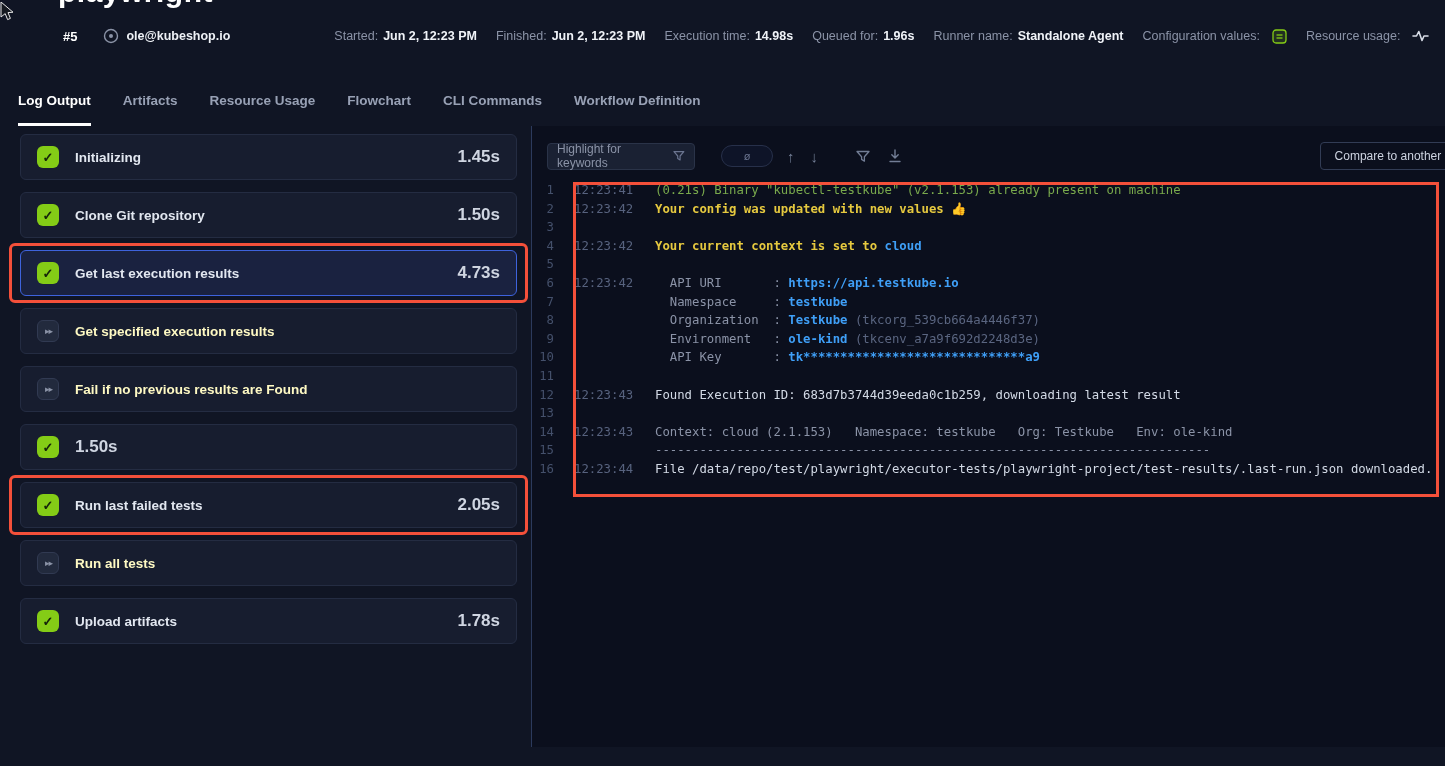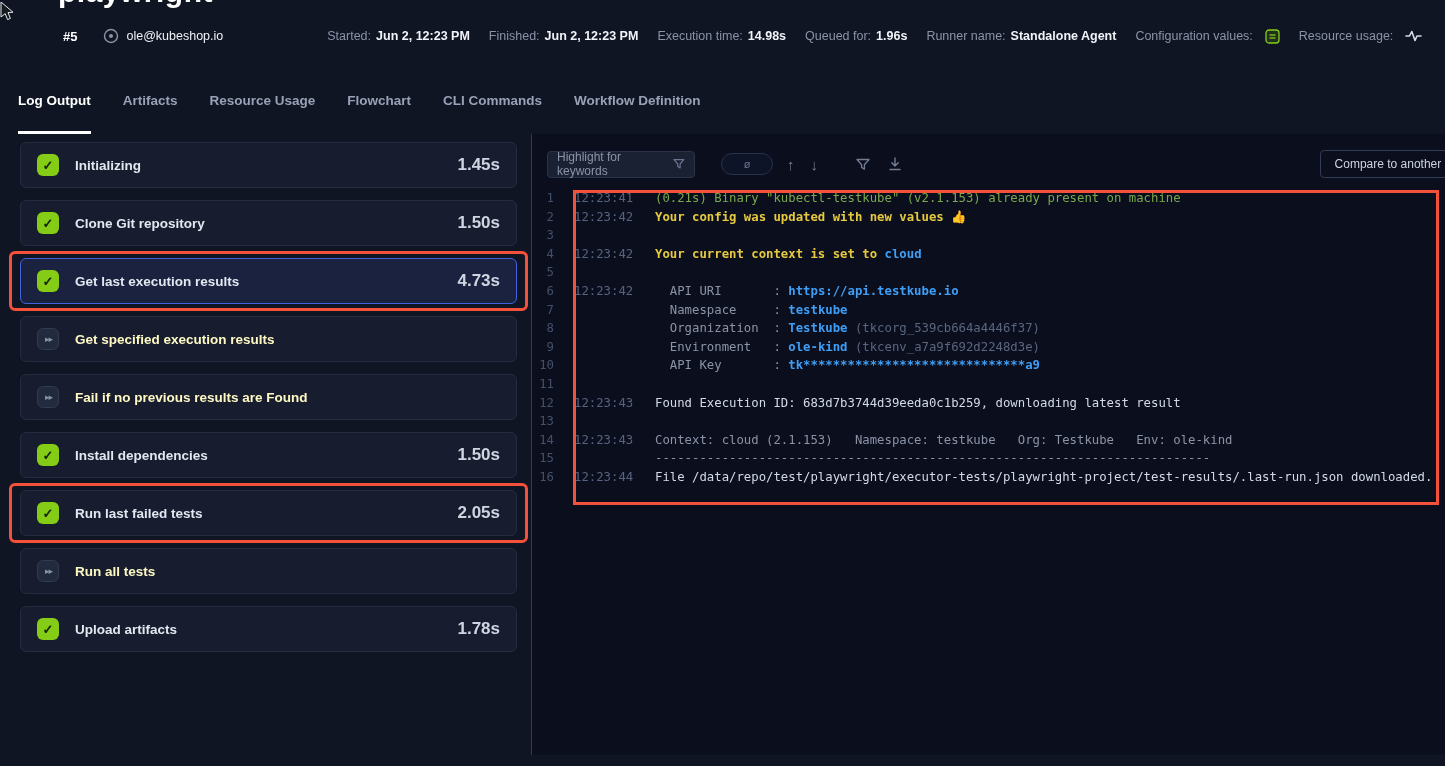--- a/index.html
+++ b/index.html
@@ -18,32 +18,32 @@
   }
   .cursor-icon{position:absolute;left:0;top:2px;z-index:60;pointer-events:none}
 
   
   .exec-header{
     display:flex;align-items:center;
     padding:27px 0 0 63px;
     font-size:12.5px;height:45px;white-space:nowrap;
   }
   .exec-num{font-weight:700;color:#fff;font-size:13px;margin-right:26px}
-  .user{display:flex;align-items:center;gap:7px;color:#eef1f6;font-weight:400;margin-right:104px}
+  .user{display:flex;align-items:center;gap:7px;color:#eef1f6;font-weight:700;margin-right:104px}
   .meta-wrap{display:flex;align-items:center;gap:19px}
   .meta-item{display:flex;align-items:center}
   .meta-label{color:#8b93a7;margin-right:5px}
   .meta-value{color:#f0f3f8;font-weight:700}
   .icon-meta{display:flex;align-items:center;gap:7px}
   .config-badge{display:inline-flex}
   .wave-icon{display:inline-flex}
 
   
   .tabs{display:flex;gap:32px;padding:48px 0 0 18px;font-size:13.5px;font-weight:700}
-  .tab{color:#98a1b5;line-height:16px;padding-bottom:22px;cursor:pointer;border-bottom:3px solid transparent}
+  .tab{color:#98a1b5;line-height:16px;padding-bottom:14px;cursor:pointer;border-bottom:3px solid transparent}
   .tab.active{color:#fff;border-bottom-color:#fff}
 
   
   .content{display:flex;height:621px}
   .steps-col{width:531px;flex:0 0 531px;padding:8px 14px 0 20px}
   .step{
     position:relative;display:flex;align-items:center;gap:16px;
     height:46px;padding:0 16px;margin-bottom:12px;
     background:#171d2f;border:1px solid #242c42;border-radius:6px;cursor:pointer;
   }
@@ -194,21 +194,20 @@
         <span class="step-name">Get specified execution results</span>
         <span class="step-duration"></span>
       </div>
       <div class="step is-skipped">
         <span class="status-icon skipped">▸▸</span>
         <span class="step-name">Fail if no previous results are Found</span>
         <span class="step-duration"></span>
       </div>
       <div class="step">
         <span class="status-icon success">✓</span>
-        <span class="step-name">Install dependencies</span>
         <span class="step-duration">1.50s</span>
       </div>
       <div class="step">
         <span class="status-icon success">✓</span>
         <span class="step-name">Run last failed tests</span>
         <span class="step-duration">2.05s</span>
         <div class="red-frame"></div>
       </div>
       <div class="step is-skipped">
         <span class="status-icon skipped">▸▸</span>

